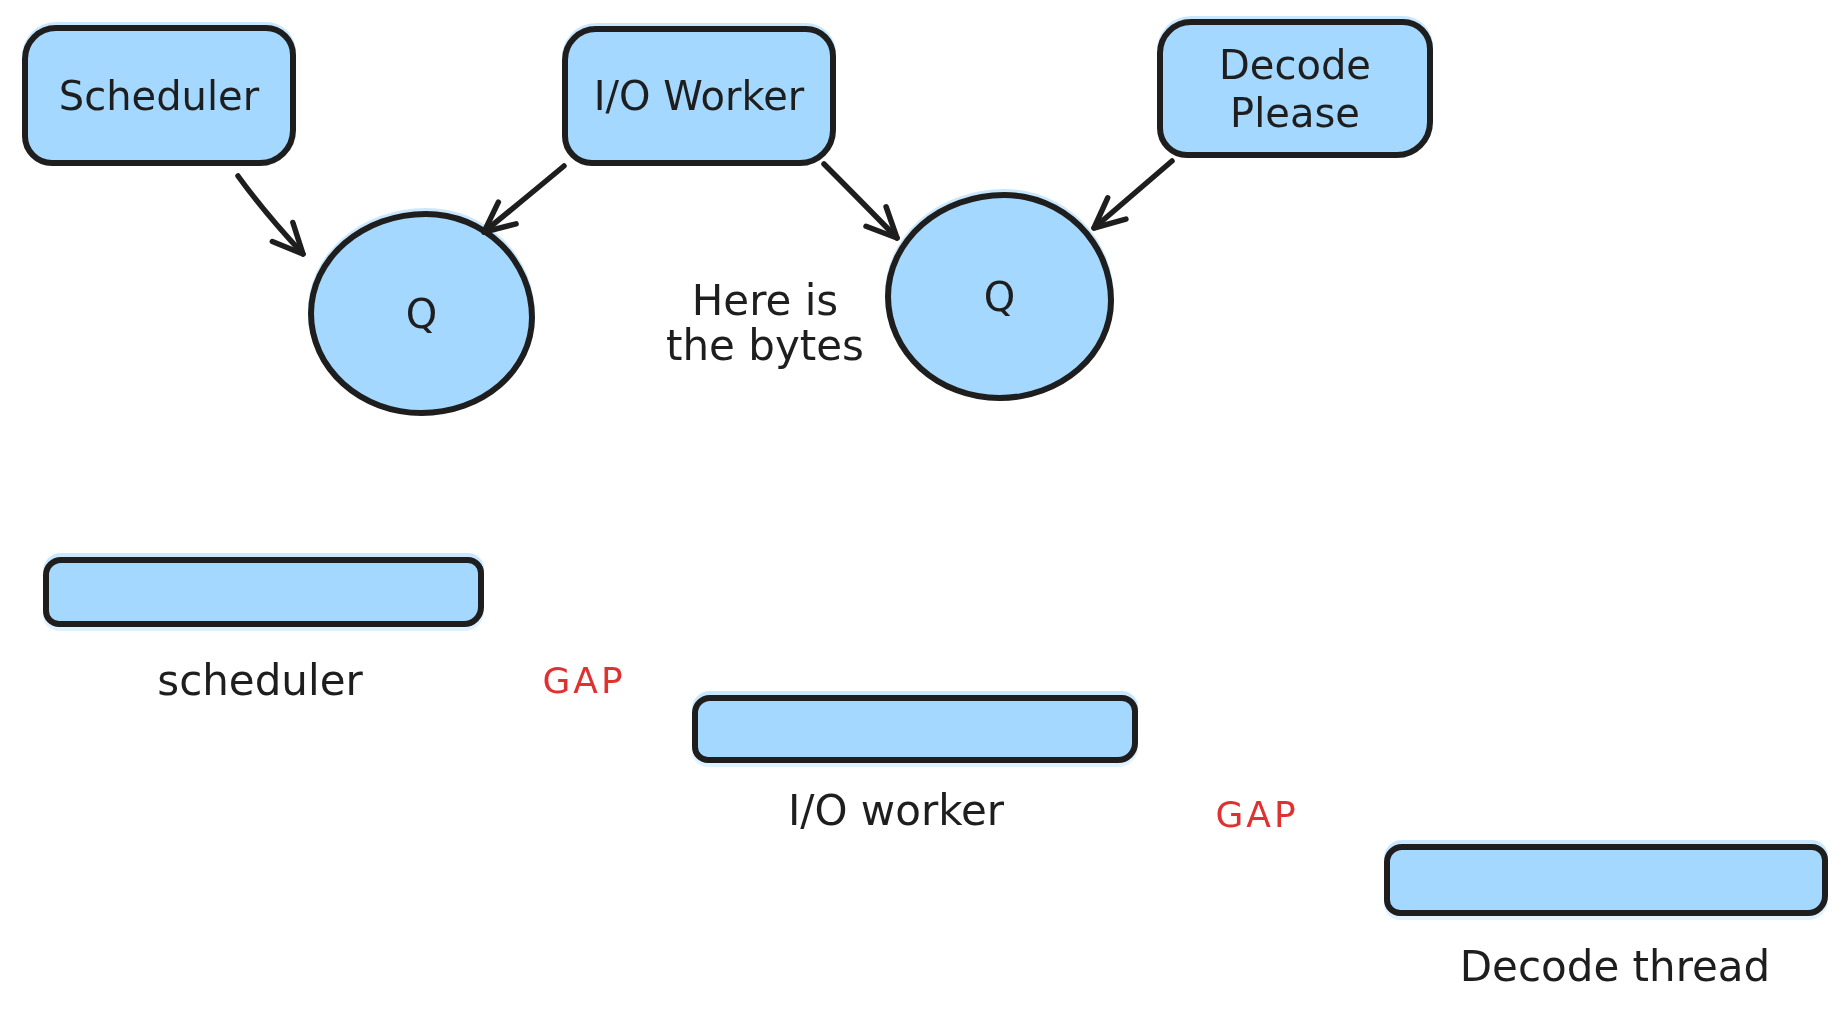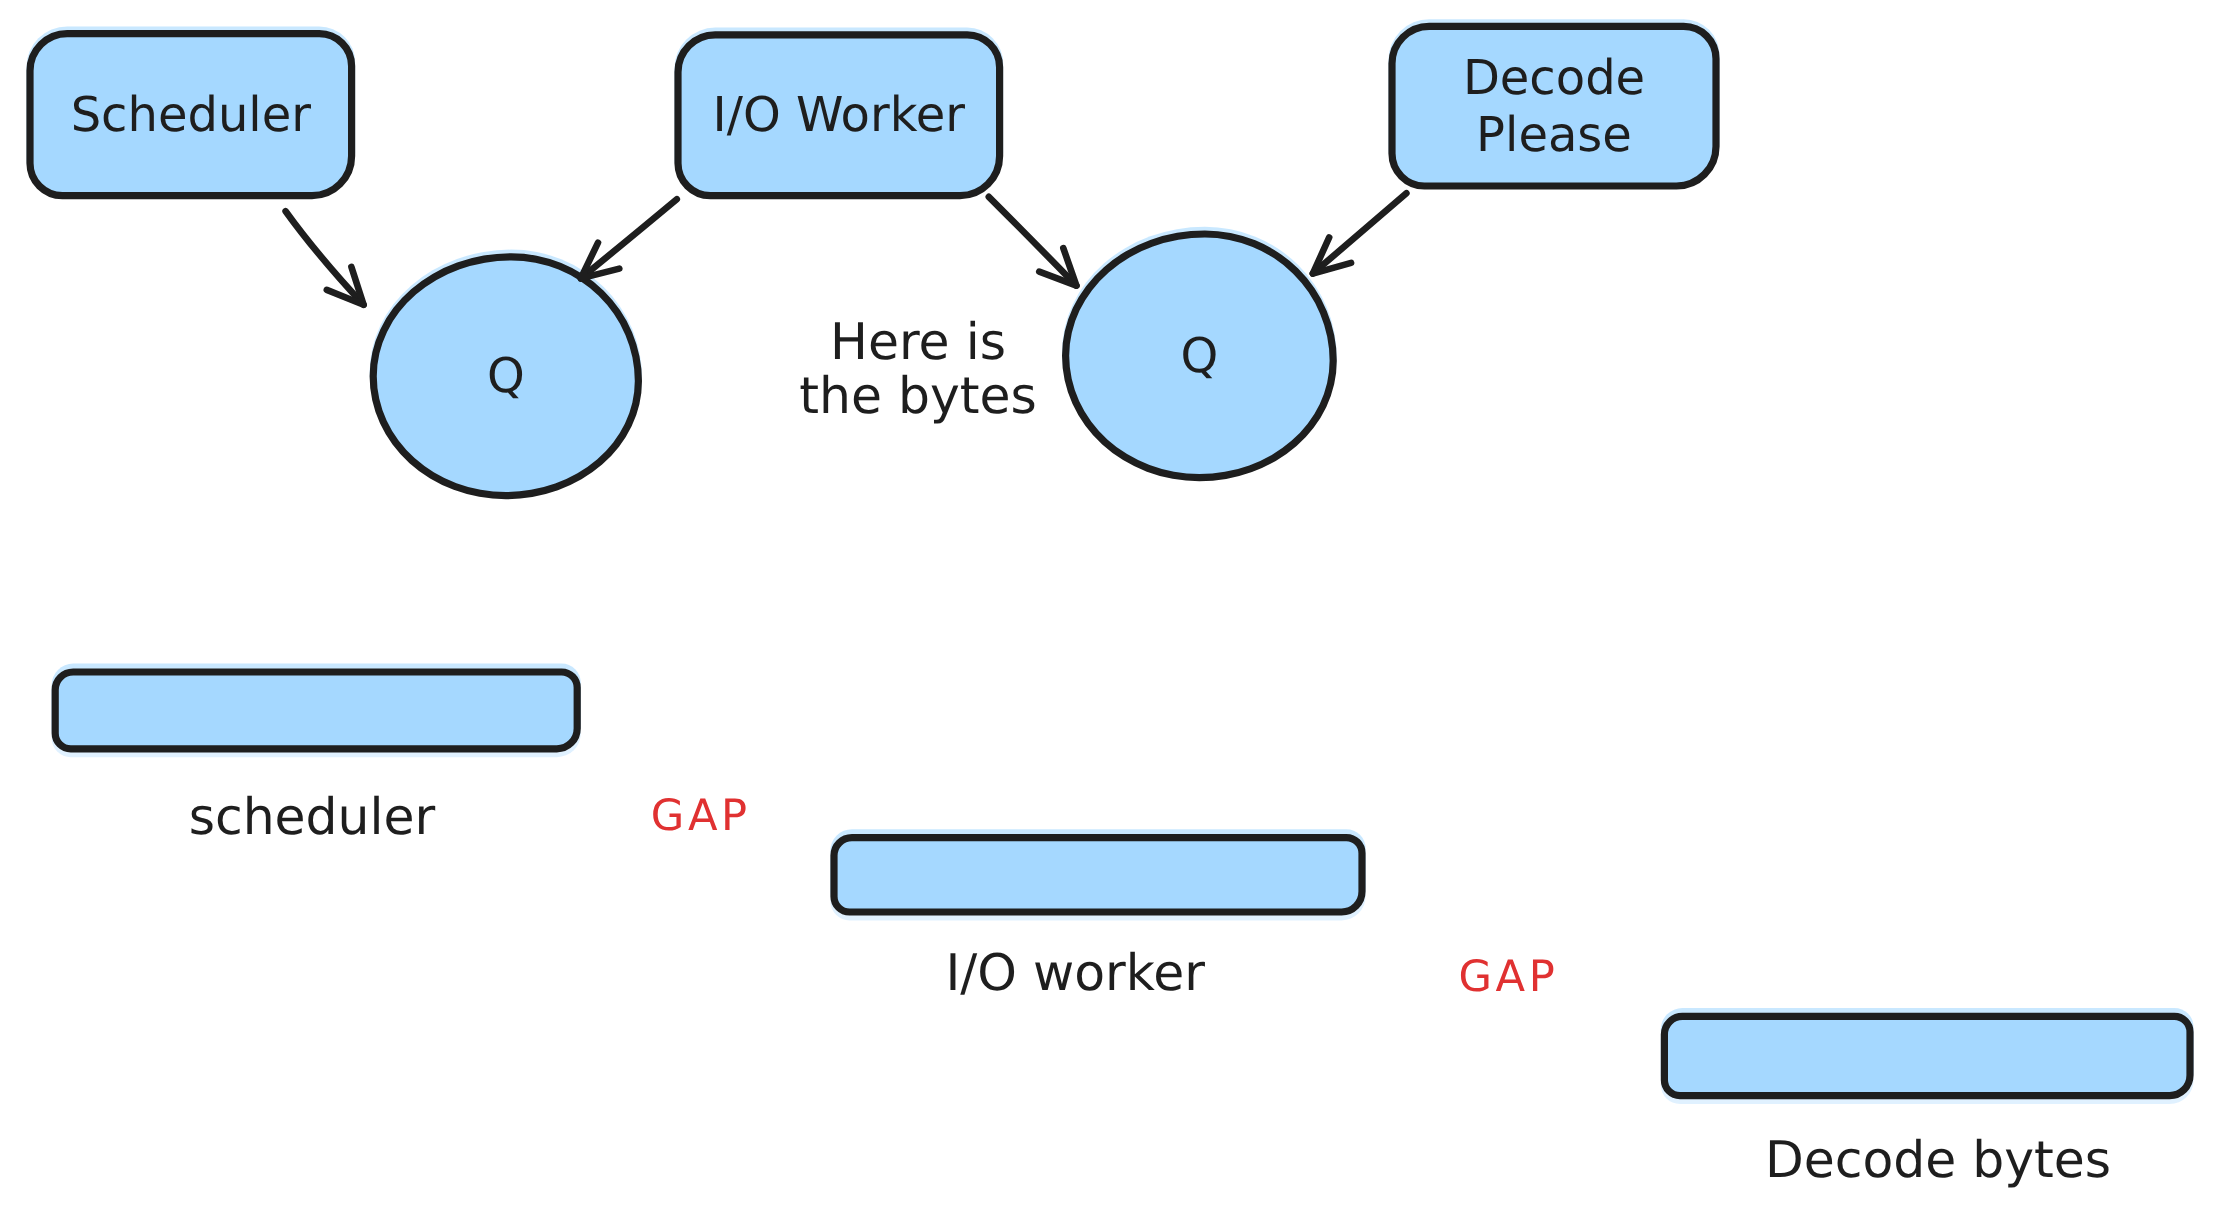--- a/index.html
+++ b/index.html
@@ -87,21 +87,21 @@
 
   <div class="node circle" style="left:308px; top:211px; width:227px; height:205px;">
     <span class="q-glyph">Q</span>
   </div>
 
   <div class="node circle" style="left:885px; top:192px; width:229px; height:209px;">
     <span class="q-glyph">Q</span>
   </div>
 
 
-  <div class="note note-small" style="left:765px; top:262px;">
+  <div class="note note-small" style="left:765px; top:278px;">
     <div>Here is</div>
     <div>the bytes</div>
   </div>
 
   <svg class="arrow-layer" width="1847" height="1018" viewBox="0 0 1847 1018">
     <defs>
       <marker id="ah" markerWidth="46" markerHeight="44" refX="42" refY="22" orient="auto" markerUnits="userSpaceOnUse" overflow="visible">
         <path d="M12 8 L42 22 L12 36" fill="none" stroke="#1e1e1e" stroke-width="5.5" stroke-linecap="round" stroke-linejoin="round"></path>
       </marker>
     </defs>
@@ -112,15 +112,15 @@
   </svg>
 
   <div class="bar" style="left:43px; top:557px; width:441px; height:70px;"></div>
   <div class="bar" style="left:692px; top:695px; width:446px; height:68px;"></div>
   <div class="bar" style="left:1384px; top:844px; width:444px; height:72px;"></div>
 
   <div class="label" style="left:260px; top:656px;">scheduler</div>
   <div class="gap" style="left:584px; top:660px;">GAP</div>
   <div class="label" style="left:896px; top:786px;">I/O worker</div>
   <div class="gap" style="left:1257px; top:794px;">GAP</div>
-  <div class="label" style="left:1615px; top:942px;">Decode bytes</div>
+  <div class="label" style="left:1615px; top:942px;">Decode thread</div>
 
 </div>
 
 </body></html>

